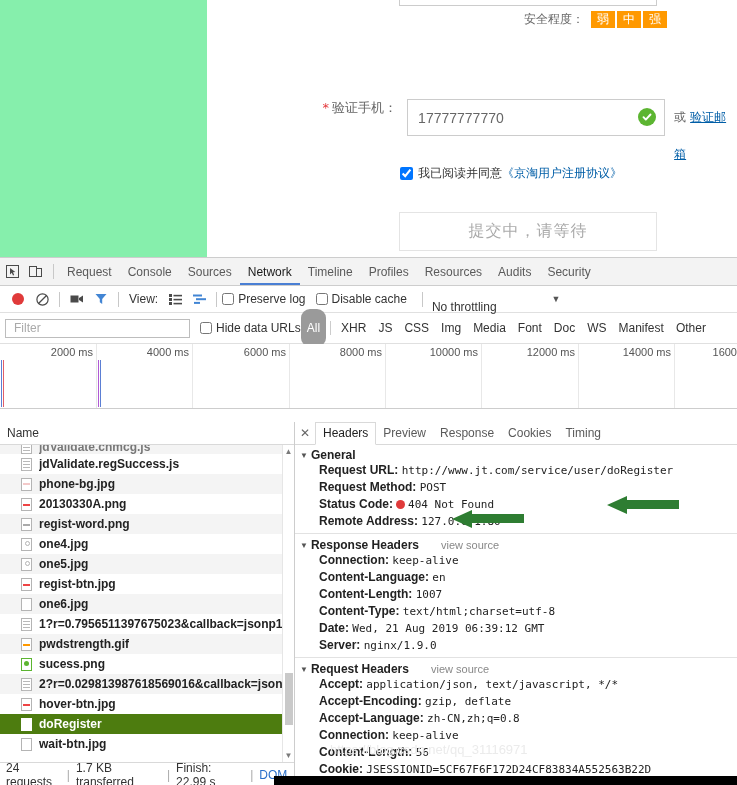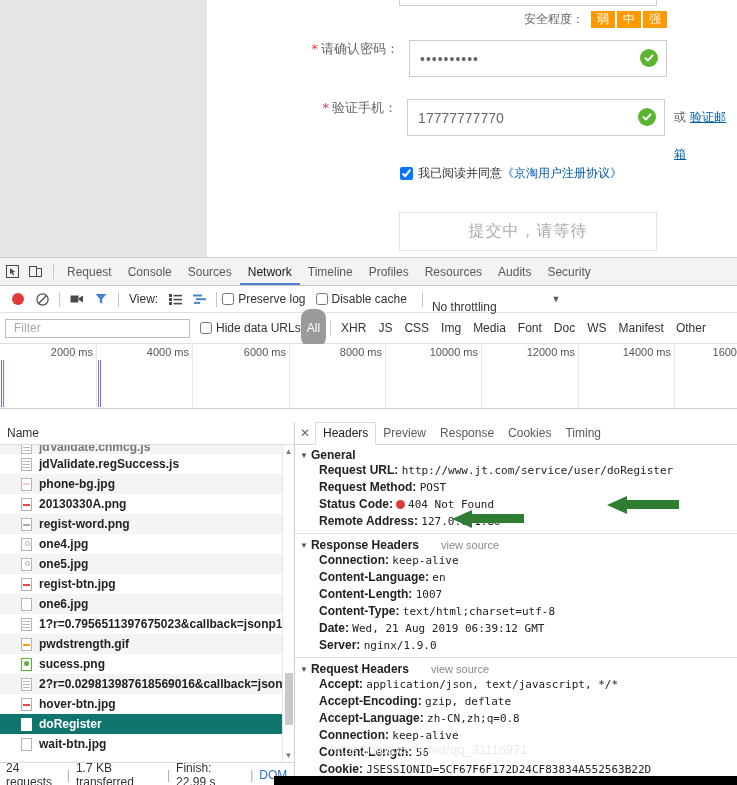--- a/index.html
+++ b/index.html
@@ -4,21 +4,21 @@
 <style>
   html,body{margin:0;padding:0;}
   body{
     width:737px;height:785px;
     font-family:"Liberation Sans","DejaVu Sans",sans-serif;
     font-size:12px;color:#222;background:#fff;
     overflow:hidden;position:relative;
   }
 
   
-  #page{position:absolute;left:0;top:0;width:737px;height:257px;background:#e5e5e5;overflow:hidden;}
+  #page{position:absolute;left:0;top:0;width:737px;height:257px;background:#86efac;overflow:hidden;}
   #page-white{position:absolute;left:207px;top:0;width:530px;height:257px;background:#fff;}
 
   .form-row{position:absolute;display:flex;align-items:flex-start;}
 
   .lbl{width:110px;text-align:right;font-size:13px;color:#666;
        font-family:"DejaVu Sans","Liberation Sans",sans-serif;white-space:nowrap;}
   .lbl .star{color:#e4393c;margin-right:3px;}
 
   .fld{position:relative;margin-left:10px;}
   .fld input{
@@ -116,21 +116,21 @@
 
   
   #dt-body{position:absolute;left:0;top:164px;right:0;bottom:0;display:flex;}
   #left-pane{width:294px;border-right:1px solid #cdcdcd;display:flex;flex-direction:column;position:relative;background:#fff;}
   #lp-header{height:22px;line-height:22px;font-size:12px;color:#333;padding-left:7px;
              border-bottom:1px solid #d9d9d9;background:#fff;font-family:"Liberation Sans",sans-serif;}
   #lp-list{flex:1;overflow:hidden;position:relative;}
   .frow{height:20px;display:flex;align-items:center;padding-left:21px;font-size:12px;color:#222;
         white-space:nowrap;font-family:"Liberation Sans",sans-serif;font-weight:bold;}
   .frow:nth-child(odd){background:#f4f4f4;}
-  .frow.sel{background:#0f766e;color:#fff;}
+  .frow.sel{background:#4d7c0f;color:#fff;}
   .fico{width:11px;height:13px;border:1px solid #b4b4b4;background:#fff;margin-right:7px;flex:none;
         position:relative;box-sizing:border-box;}
   .fico.js::after,.fico.doc::after{content:"";position:absolute;left:1px;right:1px;top:2px;height:1px;
         background:#b9b9b9;box-shadow:0 3px 0 #b9b9b9,0 6px 0 #b9b9b9,0 9px 0 #b9b9b9;}
   .fico.green{border-color:#5cb531;}
   .fico.green::after{content:"";position:absolute;left:2px;top:2px;width:5px;height:5px;border-radius:50%;background:#5cb531;}
   .fico.red::after{content:"";position:absolute;left:1px;right:1px;top:5px;height:2px;background:#e44;}
   .fico.org::after{content:"";position:absolute;left:1px;right:1px;top:5px;height:2px;background:#f90;}
   .fico.pinkline::after{content:"";position:absolute;left:1px;right:1px;top:4px;height:2px;background:#f3c9c9;}
   .fico.gray::after{content:"";position:absolute;left:1px;right:1px;top:5px;height:2px;background:#aaa;}
@@ -181,31 +181,20 @@
 
   <div id="pwd-input-partial"></div>
 
   <div id="strength">
     <span class="stxt">安全程度：</span>
     <span class="seg">弱</span>
     <span class="seg">中</span>
     <span class="seg">强</span>
   </div>
 
-  <div class="form-row" id="row-confirm">
-    <div class="lbl"><span class="star">*</span><span>请确认密码：</span></div>
-    <div class="fld">
-      <input type="text" value="••••••••••" style="">
-      <span class="ok">
-        <svg width="12" height="12" viewBox="0 0 12 12">
-            <path d="M2.5 6.2 L4.8 8.6 L9.5 3.5" stroke="#fff" stroke-width="1.9" fill="none" stroke-linecap="round" stroke-linejoin="round"></path>
-          </svg>
-      </span>
-    </div>
-  </div>
 
   <div class="form-row" id="row-phone">
     <div class="lbl"><span class="star">*</span><span>验证手机：</span></div>
     <div class="fld">
       <input type="text" value="17777777770" style="">
       <span class="ok">
         <svg width="12" height="12" viewBox="0 0 12 12">
             <path d="M2.5 6.2 L4.8 8.6 L9.5 3.5" stroke="#fff" stroke-width="1.9" fill="none" stroke-linecap="round" stroke-linejoin="round"></path>
           </svg>
       </span>

